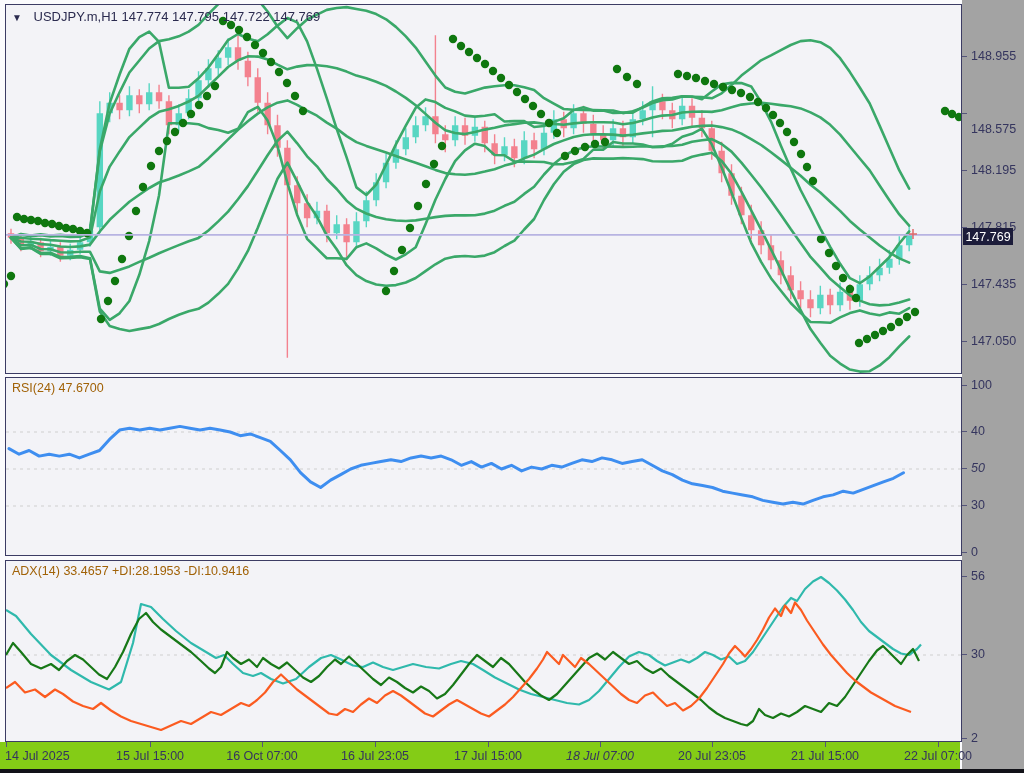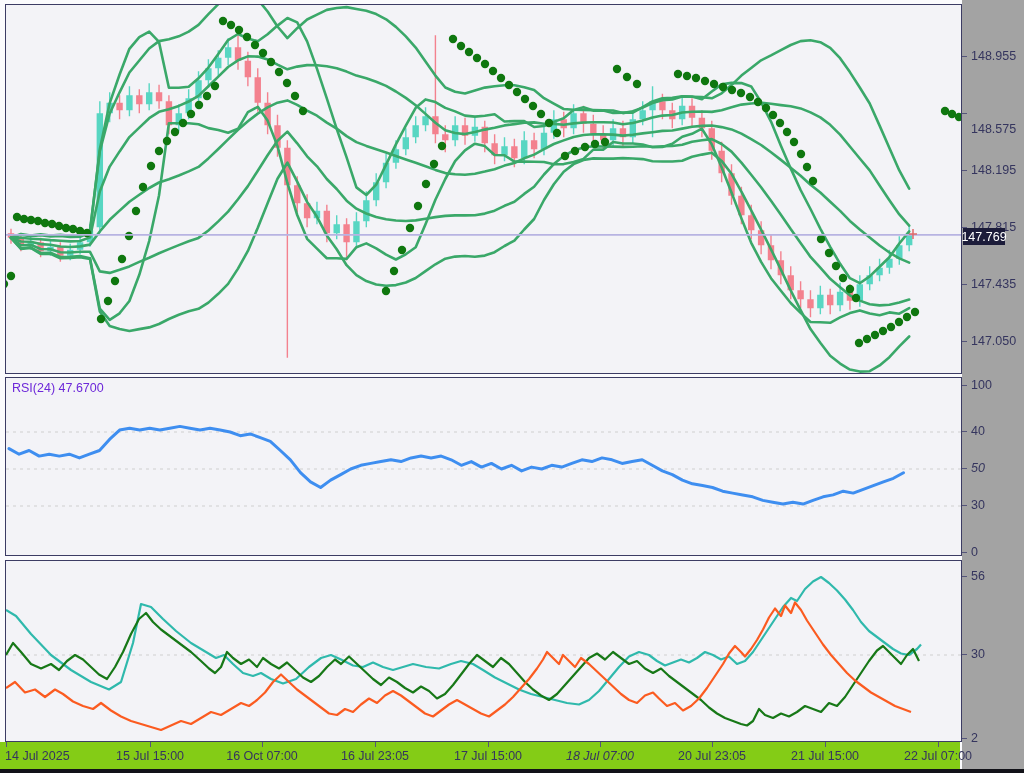--- a/index.html
+++ b/index.html
@@ -5,36 +5,42 @@
   html,body{margin:0;padding:0;}
   body{width:1024px;height:773px;position:relative;overflow:hidden;
        background:#fbfbfd;font-family:"Liberation Sans",sans-serif;}
   .panel{position:absolute;border:1px solid #3c3c64;background:#f3f3f7;box-sizing:border-box;}
   #panel-main{left:5px;top:4px;width:957px;height:370px;}
   #panel-rsi{left:5px;top:377px;width:957px;height:179px;}
   #panel-adx{left:5px;top:560px;width:957px;height:182px;}
   .panel svg{position:absolute;left:0;top:0;display:block;}
   .chart-title{position:absolute;left:6px;top:4px;z-index:5;font-size:13px;color:#2b2b4f;white-space:nowrap;}
   .chart-title .tri{font-size:10px;margin-right:8px;color:#2b2b4f;cursor:pointer;}
-  .ind-label{position:absolute;left:6px;top:3px;z-index:5;font-size:12.5px;color:#6d28d9;white-space:nowrap;}
+  .ind-label{position:absolute;left:6px;top:3px;z-index:5;font-size:12.5px;color:#a16207;white-space:nowrap;}
   #right-gutter{position:absolute;left:962px;top:0;width:62px;height:773px;background:#a3a3a3;}
   .ytick{position:absolute;font-size:12.5px;color:#35355e;left:9px;transform:translateY(-50%);}
   .ytick-dash{position:absolute;left:0;width:5px;height:1px;background:#55557a;}
-  #price-badge{position:absolute;left:1px;top:228px;width:42px;height:17px;background:#1c1c3a;
+  #price-badge{position:absolute;left:1px;top:228px;width:50px;height:17px;background:#1c1c3a;
       color:#ffffff;font-size:12.5px;display:flex;align-items:center;justify-content:center;z-index:6;}
   #time-axis{position:absolute;left:0;top:742px;width:960px;height:27px;background:#84cc16;}
   .xtick-label{position:absolute;top:7px;font-size:12.5px;color:#35355e;transform:translateX(-50%);white-space:nowrap;}
   .xtick-label.left-align{transform:none;}
   .xtick-dash{position:absolute;top:0;width:1px;height:5px;background:#55557a;}
   #bottom-bar{position:absolute;left:0;top:769px;width:1024px;height:4px;background:#121218;}
 </style>
 </head>
 <body>
 
 <div class="panel" id="panel-main">
+  <div class="chart-title">
+    <span class="tri">▼</span>
+    <span>USDJPY.m,H1</span>
+    <span> </span>
+    <span>147.774 147.795 147.722 147.769</span>
+  </div>
   <svg id="main-svg" width="955" height="368" viewBox="5 4 955 368">
       <g>
         <line x1="10" y1="227.75000000000153" x2="10" y2="242.75000000000068" stroke="#f3818e" stroke-width="1.4"></line>
         <rect x="6.8" y="232.2500000000017" width="6.4" height="4.5000000000001705" fill="#f3818e"></rect>
         <line x1="19.869999999999997" y1="232.2500000000017" x2="19.869999999999997" y2="250.2500000000024" stroke="#f3818e" stroke-width="1.4"></line>
         <rect x="16.669999999999998" y="236.75000000000188" width="6.4" height="7.500000000001705" fill="#f3818e"></rect>
         <line x1="29.74" y1="235.25000000000324" x2="29.74" y2="248.75000000000375" stroke="#57d6c2" stroke-width="1.4"></line>
         <rect x="26.54" y="241.25000000000205" width="6.4" height="3.0000000000015348" fill="#57d6c2"></rect>
         <line x1="39.61" y1="236.75000000000188" x2="39.61" y2="256.2500000000012" stroke="#f3818e" stroke-width="1.4"></line>
         <rect x="36.41" y="241.25000000000205" width="6.4" height="9.000000000000341" fill="#f3818e"></rect>
@@ -349,20 +355,21 @@
         <line x1="5" y1="468" x2="960" y2="468" stroke="#cfcfcf" stroke-width="1" stroke-dasharray="3,4"></line>
         <line x1="5" y1="505" x2="960" y2="505" stroke="#cfcfcf" stroke-width="1" stroke-dasharray="3,4"></line>
       </g>
       <g>
         <polyline points="8.0,447.6 18.1,453.2 28.1,449.5 38.2,455.1 48.2,453.2 58.3,455.1 68.3,453.2 78.4,456.9 88.4,453.2 98.5,449.5 108.5,438.4 118.6,429.1 128.6,427.3 138.7,429.1 148.7,427.3 158.8,429.1 168.8,427.3 178.9,425.4 188.9,427.3 199.0,429.1 209.0,427.3 219.1,429.1 229.1,431.0 239.2,434.7 249.2,432.9 259.3,436.6 269.3,440.3 279.4,449.5 289.4,458.8 299.5,471.7 309.5,480.9 319.6,486.5 329.6,479.1 339.7,473.6 349.7,468.0 359.8,464.3 369.8,462.4 379.9,460.6 389.9,458.8 400.0,460.6 410.0,456.9 420.1,455.1 430.1,456.9 440.2,455.1 450.2,458.8 460.3,464.3 470.3,460.6 480.4,466.1 490.4,462.4 500.5,468.0 510.5,464.3 520.6,469.9 530.6,466.1 540.7,468.0 550.7,464.3 560.8,466.1 570.8,462.4 580.9,458.8 590.9,460.6 601.0,456.9 611.0,458.8 621.1,462.4 631.1,460.6 641.2,458.8 651.2,464.3 661.3,469.9 671.3,473.6 681.4,479.1 691.4,482.8 701.5,484.6 711.5,486.5 721.6,490.2 731.6,492.1 741.7,493.9 751.7,495.8 761.8,499.4 771.8,501.3 781.9,503.1 791.9,501.3 802.0,503.1 812.0,499.4 822.1,495.8 832.1,493.9 842.2,490.2 852.2,492.1 862.3,488.4 872.3,484.6 882.4,480.9 892.4,477.3 902.5,471.7" fill="none" stroke="#3e8ef0" stroke-width="3" stroke-linejoin="round" stroke-linecap="round"></polyline>
       </g>
     </svg>
 </div>
 
 <div class="panel" id="panel-adx">
+  <div class="ind-label">ADX(14) 33.4657 +DI:28.1953 -DI:10.9416</div>
   <svg id="adx-svg" width="955" height="180" viewBox="5 560 955 180">
       <g>
         <line x1="5" y1="654" x2="960" y2="654" stroke="#cfcfcf" stroke-width="1" stroke-dasharray="3,4"></line>
       </g>
       <g>
         <polyline points="5,609.0 15,615.0 30,633.0 50,654.0 70,669.0 90,681.0 108,688.5 120,681.0 132,642.0 140,603.0 150,606.0 162,618.0 175,630.0 190,642.0 205,651.0 215,657.0 223,654.0 232,663.0 242,672.0 252,675.0 260,672.0 270,678.0 282,682.5 295,678.0 308,666.0 320,657.0 330,654.0 340,658.5 352,664.5 362,666.0 372,661.5 382,666.0 392,669.0 402,666.0 412,663.0 425,666.0 438,667.5 450,663.0 460,660.0 472,663.0 482,669.0 494,676.5 506,682.5 518,688.5 530,693.0 542,696.0 554,699.0 566,702.0 578,703.5 588,699.0 598,690.0 608,678.0 618,666.0 628,655.5 638,651.0 648,654.0 656,660.0 664,664.5 672,661.5 680,658.5 688,661.5 696,657.0 704,651.0 712,654.0 720,658.5 728,655.5 736,663.0 744,660.0 752,651.0 762,636.0 772,621.0 782,606.0 790,597.0 796,600.0 804,588.0 812,580.5 820,576.0 828,582.0 836,589.5 844,598.5 852,609.0 860,621.0 868,630.0 876,636.0 884,642.0 892,648.0 900,652.5 908,654.0 916,648.0 920,643.5" fill="none" stroke="#2fb9ac" stroke-width="2.2" stroke-linejoin="round"></polyline>
       </g>
       <g>
         <polyline points="5,654.0 12,642.0 20,651.0 30,663.0 40,667.5 50,663.0 58,669.0 66,660.0 74,654.0 82,658.5 90,666.0 98,673.5 106,678.0 114,666.0 122,651.0 130,633.0 138,618.0 145,612.0 152,621.0 160,628.5 170,636.0 180,643.5 190,651.0 200,660.0 208,667.5 214,672.0 220,666.0 226,651.0 232,657.0 240,663.0 248,658.5 256,666.0 262,657.0 270,663.0 278,667.5 286,661.5 294,669.0 302,676.5 310,681.0 318,675.0 326,666.0 334,658.5 340,663.0 348,655.5 356,663.0 364,670.5 372,678.0 380,684.0 388,676.5 396,681.0 404,687.0 412,691.5 420,685.5 428,690.0 436,697.5 444,693.0 452,684.0 460,673.5 468,663.0 476,654.0 484,660.0 492,666.0 500,657.0 508,663.0 516,672.0 524,681.0 532,688.5 540,694.5 548,699.0 556,693.0 564,684.0 572,675.0 580,666.0 588,657.0 596,652.5 604,658.5 612,651.0 620,657.0 628,663.0 636,660.0 644,667.5 652,672.0 660,667.5 668,675.0 676,681.0 684,687.0 692,693.0 700,699.0 708,706.5 716,712.5 724,717.0 732,720.0 740,723.0 746,724.5 752,720.0 758,708.0 764,714.0 772,717.0 780,712.5 788,715.5 796,711.0 804,705.0 812,708.0 820,711.0 828,702.0 836,705.0 844,696.0 852,684.0 860,672.0 868,660.0 876,649.5 882,645.0 888,651.0 894,657.0 900,663.0 906,654.0 912,648.0 918,660.0" fill="none" stroke="#177817" stroke-width="2.2" stroke-linejoin="round"></polyline>
       </g>

